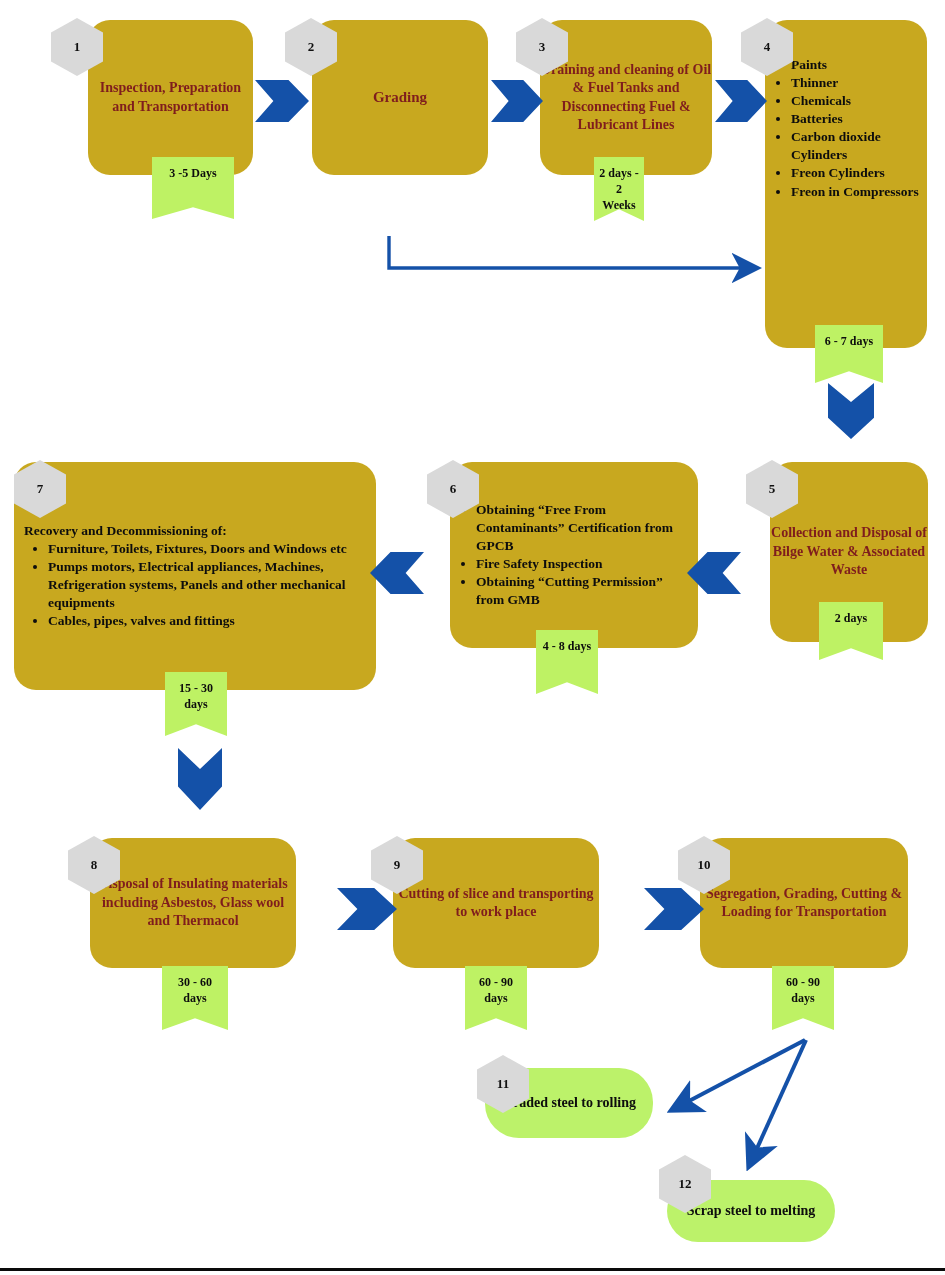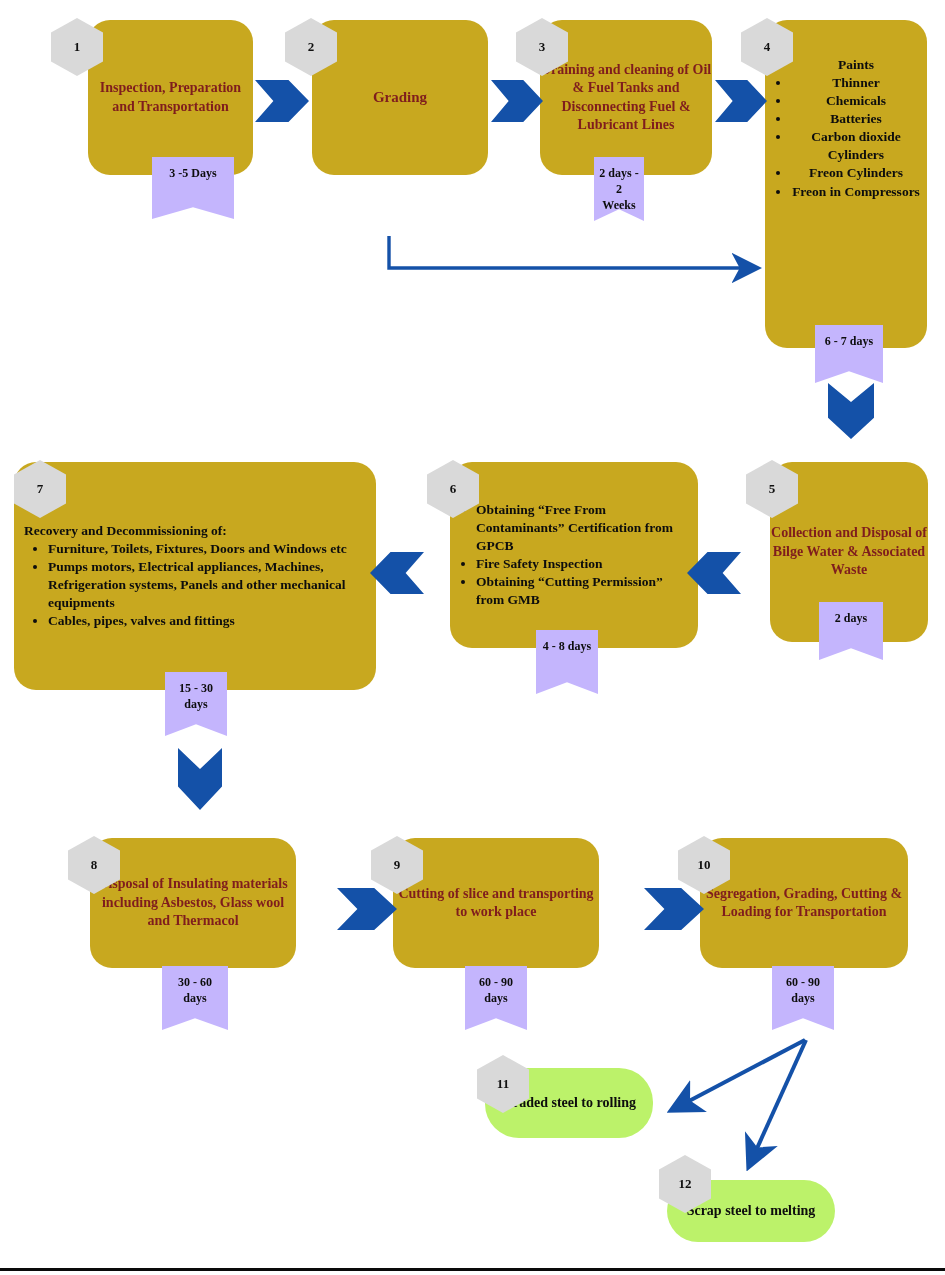--- a/index.html
+++ b/index.html
@@ -81,21 +81,21 @@
   }
   .hex span{
     font-size:13px;
     font-weight:bold;
     color:#111;
     font-family:"Liberation Serif",serif;
   }
   
   .ribbon{
     position:absolute;
-    background:#c4b5fd;
+    background:#bef264;
     z-index:5;
     display:flex;
     align-items:flex-start;
     justify-content:center;
     text-align:center;
   }
   .ribbon .rtext{
     font-size:12px;
     font-weight:bold;
     line-height:1.35;
@@ -197,21 +197,21 @@
       </div>
   </div>
   <div class="ribbon" style="left:594px;top:157px;width:50px;height:64px;">
     <div class="rtext">2 days - 2 Weeks</div>
     <div class="notch"></div>
   </div>
 
   <div class="chev-r" style="left:715px;top:80px;width:52px;height:42px;"></div>
 
   <div class="proc" style="left:765px;top:20px;width:162px;height:328px;justify-content:flex-start;padding-top:34px;">
-    <ul class="bl" style="font-size:13.5px;margin-top:2px;text-align:center;">
+    <ul class="bl" style="font-size:13.5px;margin-top:2px;">
       <li>Paints</li>
       <li>Thinner</li>
       <li>Chemicals</li>
       <li>Batteries</li>
       <li>Carbon dioxide Cylinders</li>
       <li>Freon Cylinders</li>
       <li>Freon in Compressors</li>
     </ul>
   </div>
   <div class="hexwrap" style="left:741px;top:18px;">

